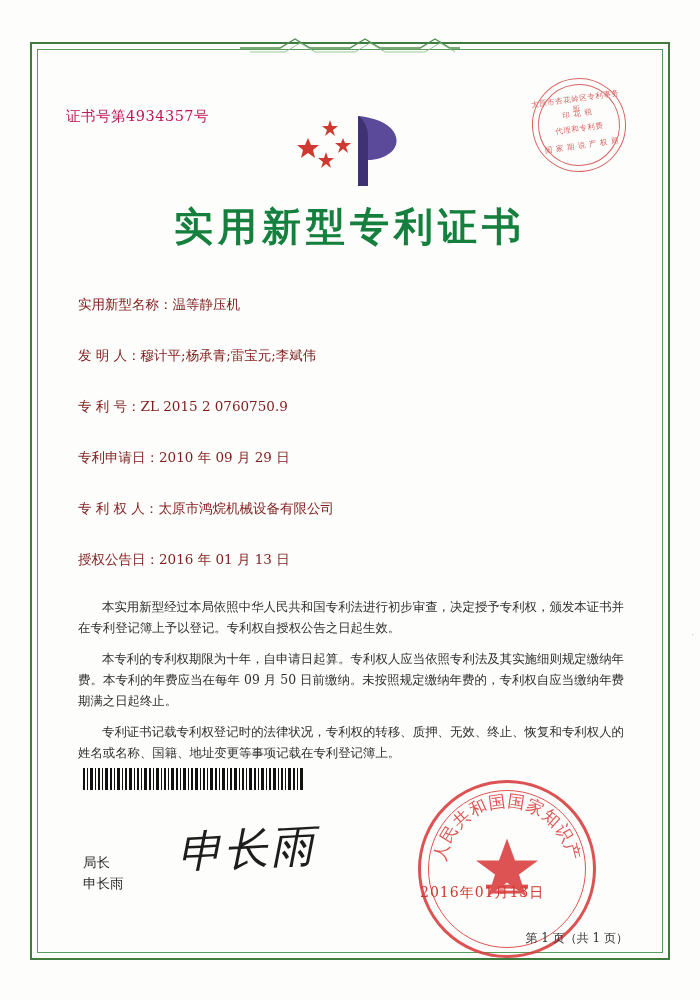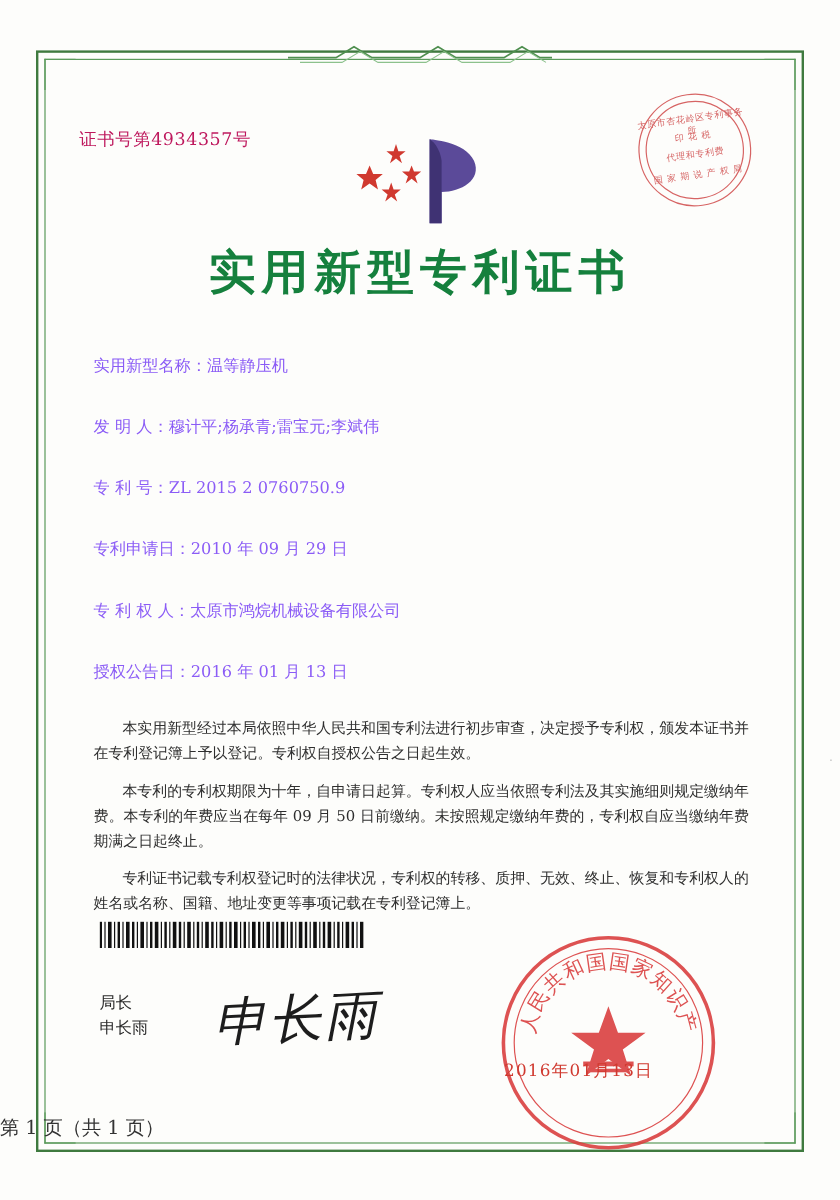--- a/index.html
+++ b/index.html
@@ -124,21 +124,21 @@
   }
 
   .fields {
     position: absolute;
     left: 78px;
     top: 296px;
     width: 560px;
   }
   .field-row {
     font-size: 13.5px;
-    color: #8b5cf6;
+    color: #7f1d1d;
     margin-bottom: 33px;
     font-family: "DejaVu Serif", "Liberation Serif", serif;
     white-space: nowrap;
   }
   .field-label {
     display: inline-block;
   }
   .field-value {
     display: inline-block;
   }
@@ -163,21 +163,21 @@
     position: absolute;
     left: 83px;
     top: 768px;
     width: 220px;
     height: 22px;
   }
 
   .sign-block {
     position: absolute;
     left: 83px;
-    top: 826px;
+    top: 852px;
     font-size: 13.5px;
     color: #2b2b2b;
     line-height: 21px;
     font-family: "DejaVu Serif", "Liberation Serif", serif;
   }
   .signature {
     position: absolute;
     left: 178px;
     top: 820px;
     font-size: 44px;
@@ -228,22 +228,22 @@
     font-size: 14px;
     font-family: "DejaVu Serif", "Liberation Serif", serif;
     letter-spacing: 1px;
   }
 
   .page-footer {
     position: absolute;
     left: 0;
     top: 930px;
     width: 628px;
-    text-align: left;
-    font-size: 16px;
+    text-align: right;
+    font-size: 12px;
     color: #333;
     font-family: "DejaVu Serif", "Liberation Serif", serif;
   }
   .side-mark {
     position: absolute;
     right: 6px;
     top: 630px;
     font-size: 9px;
     color: #b9b9b9;
   }

